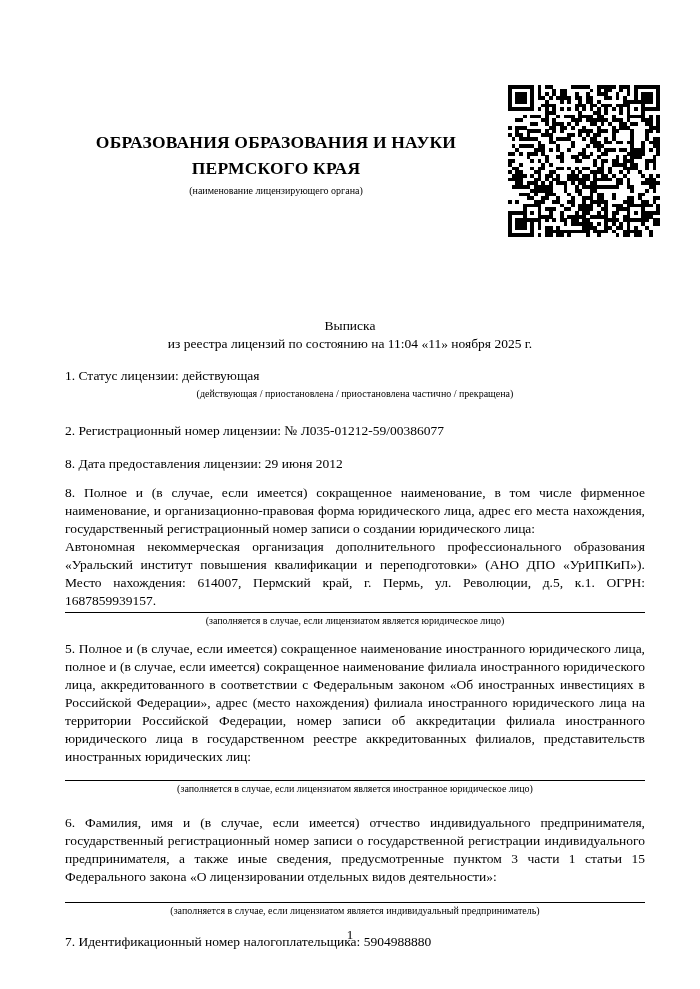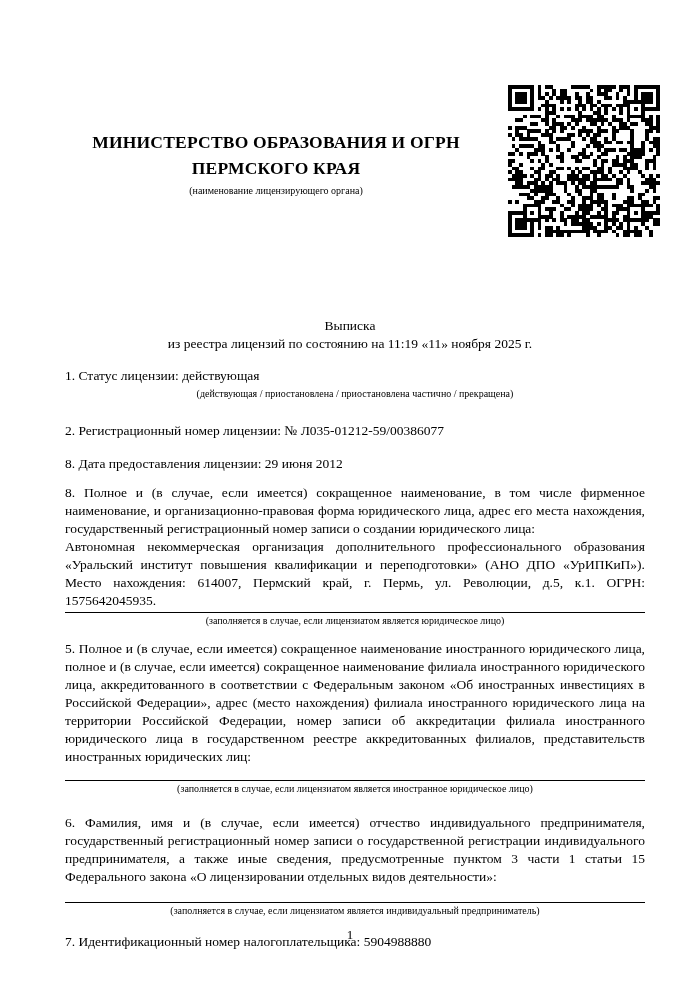--- a/index.html
+++ b/index.html
@@ -41,21 +41,21 @@
   .i6 .blank { height:16px; }
 
   .page-num { position:absolute; top:927px; left:0; width:700px; text-align:center; font-size:13px; }
 </style>
 </head>
 <body>
 
 <div class="page">
 
   <div class="ministry">
-    <div class="ministry-line">МИНИСТЕРСТВО ОБРАЗОВАНИЯ И ОГРН</div>
+    <div class="ministry-line">ОБРАЗОВАНИЯ ОБРАЗОВАНИЯ И НАУКИ</div>
     <div class="ministry-line">ПЕРМСКОГО КРАЯ</div>
     <div class="ministry-caption">(наименование лицензирующего органа)</div>
   </div>
 
   <div class="qr-box">
     <svg id="qr-svg" viewBox="0 0 41 41" xmlns="http://www.w3.org/2000/svg">
         <rect x="0" y="0" width="1.02" height="1.02" fill="#000"></rect>
         <rect x="1" y="0" width="1.02" height="1.02" fill="#000"></rect>
         <rect x="2" y="0" width="1.02" height="1.02" fill="#000"></rect>
         <rect x="3" y="0" width="1.02" height="1.02" fill="#000"></rect>
@@ -887,41 +887,41 @@
         <rect x="31" y="40" width="1.02" height="1.02" fill="#000"></rect>
         <rect x="32" y="40" width="1.02" height="1.02" fill="#000"></rect>
         <rect x="34" y="40" width="1.02" height="1.02" fill="#000"></rect>
         <rect x="35" y="40" width="1.02" height="1.02" fill="#000"></rect>
         <rect x="38" y="40" width="1.02" height="1.02" fill="#000"></rect>
       </svg>
   </div>
 
   <div class="doc-title">
     <div>Выписка</div>
-    <div>из реестра лицензий по состоянию на 11:19 «11» ноября 2025 г.</div>
+    <div>из реестра лицензий по состоянию на 11:04 «11» ноября 2025 г.</div>
   </div>
 
   <div class="items">
 
     <div class="i1">
       <p>1. Статус лицензии: действующая</p>
       <p class="hint">(действующая / приостановлена / приостановлена частично / прекращена)</p>
     </div>
 
     <div class="i2">
       <p>2. Регистрационный номер лицензии: № Л035-01212-59/00386077</p>
     </div>
 
     <div class="i3">
       <p>8. Дата предоставления лицензии: 29 июня 2012</p>
     </div>
 
     <div class="i4">
       <p class="just">8. Полное и (в случае, если имеется) сокращенное наименование, в том числе фирменное наименование, и организационно-правовая форма юридического лица, адрес его места нахождения, государственный регистрационный номер записи о создании юридического лица:</p>
-      <p class="just">Автономная некоммерческая организация дополнительного профессионального образования «Уральский институт повышения квалификации и переподготовки» (АНО ДПО «УрИПКиП»). Место нахождения: 614007, Пермский край, г. Пермь, ул. Революции, д.5, к.1. ОГРН: 1575642045935.</p>
+      <p class="just">Автономная некоммерческая организация дополнительного профессионального образования «Уральский институт повышения квалификации и переподготовки» (АНО ДПО «УрИПКиП»). Место нахождения: 614007, Пермский край, г. Пермь, ул. Революции, д.5, к.1. ОГРН: 1687859939157.</p>
       <div class="rule"></div>
       <p class="hint">(заполняется в случае, если лицензиатом является юридическое лицо)</p>
     </div>
 
     <div class="i5">
       <p class="just">5. Полное и (в случае, если имеется) сокращенное наименование иностранного юридического лица, полное и (в случае, если имеется) сокращенное наименование филиала иностранного юридического лица, аккредитованного в соответствии с Федеральным законом «Об иностранных инвестициях в Российской Федерации», адрес (место нахождения) филиала иностранного юридического лица на территории Российской Федерации, номер записи об аккредитации филиала иностранного юридического лица в государственном реестре аккредитованных филиалов, представительств иностранных юридических лиц:</p>
       <div class="blank"></div>
       <div class="rule"></div>
       <p class="hint">(заполняется в случае, если лицензиатом является иностранное юридическое лицо)</p>
     </div>

